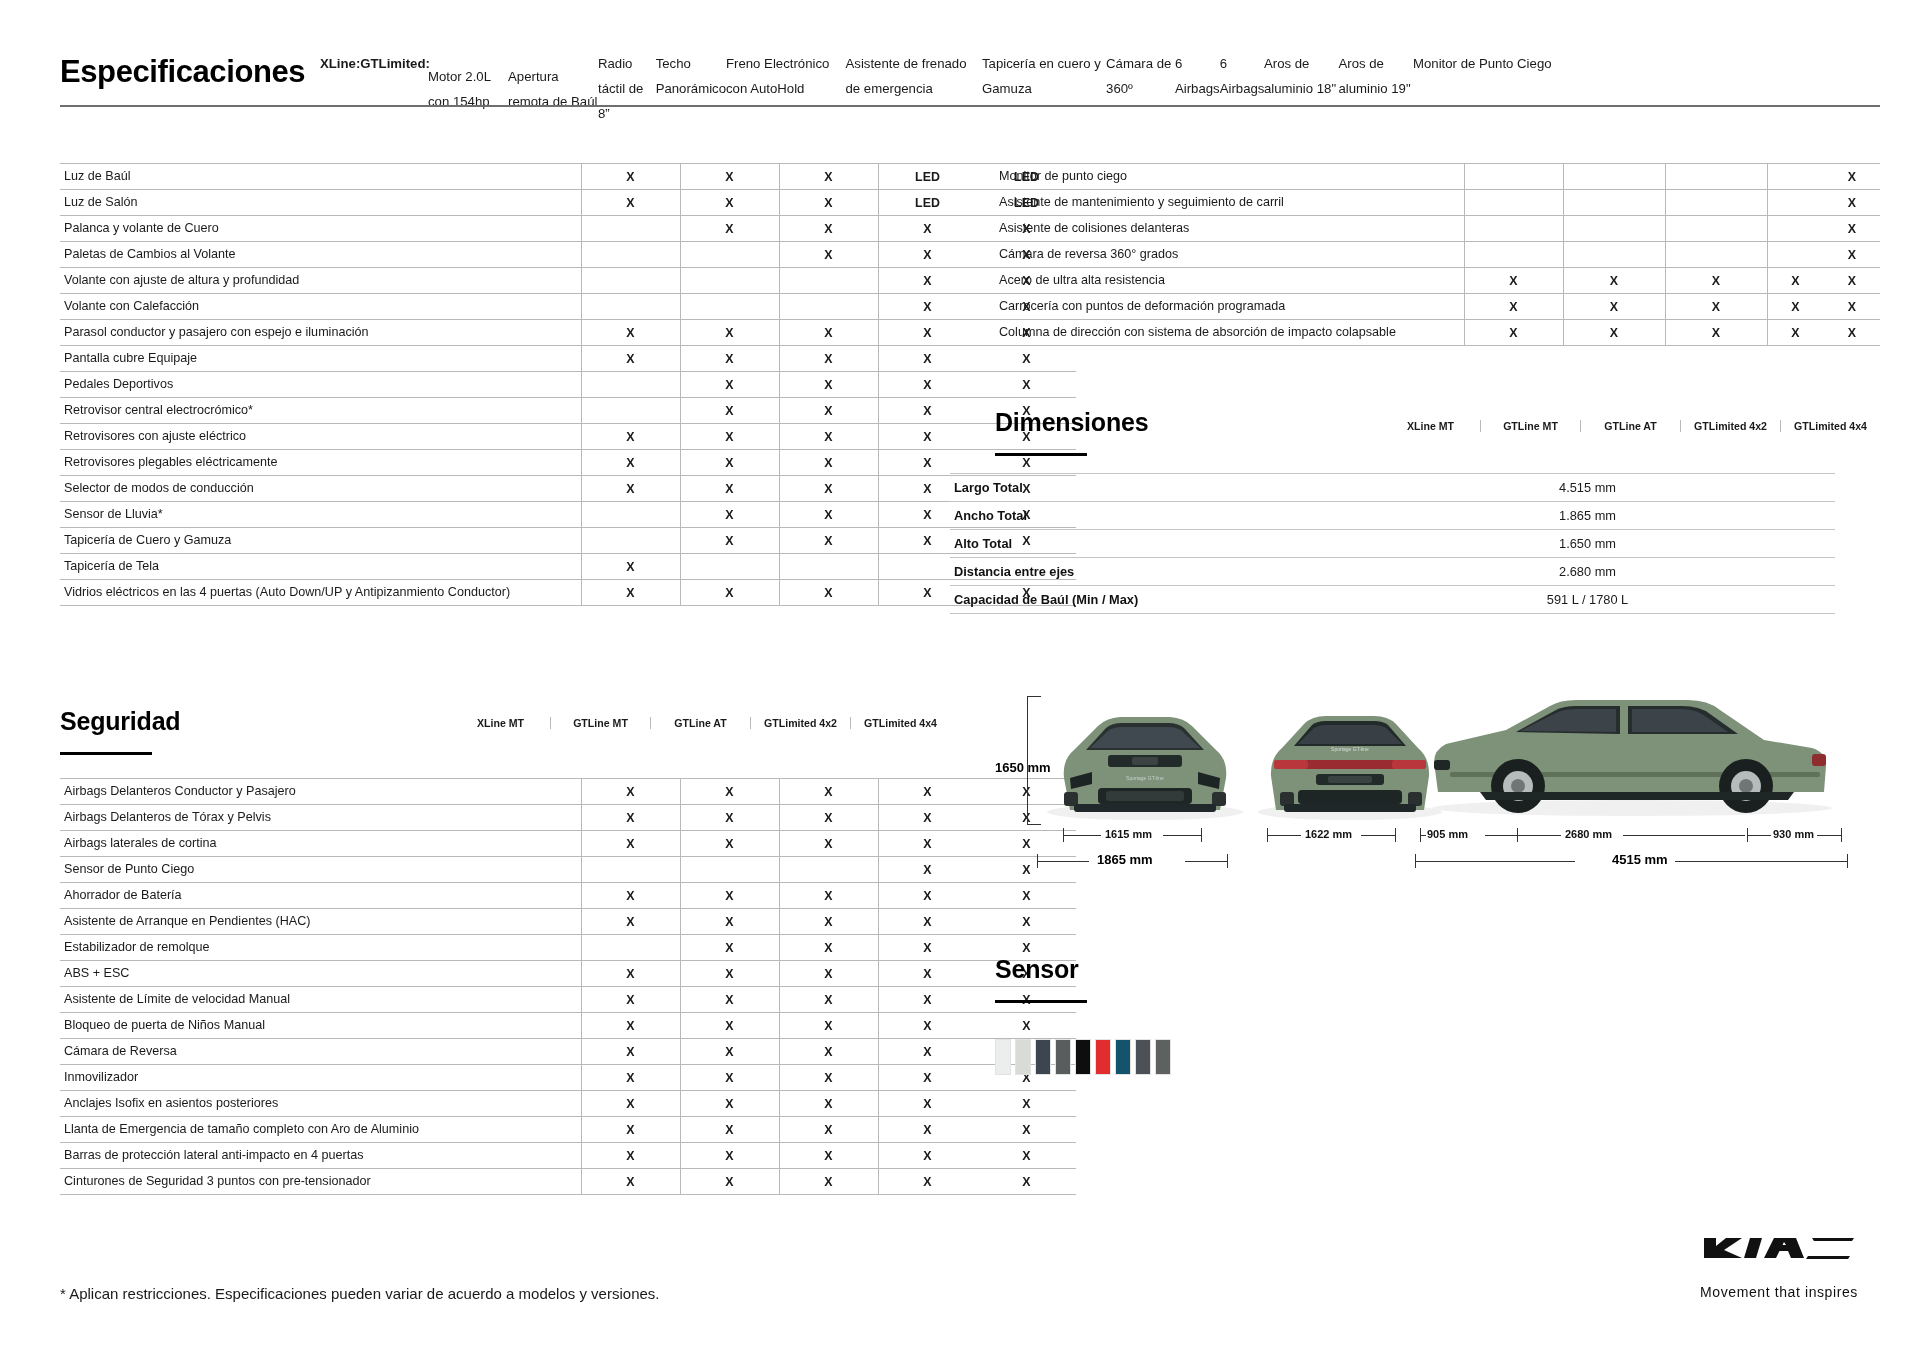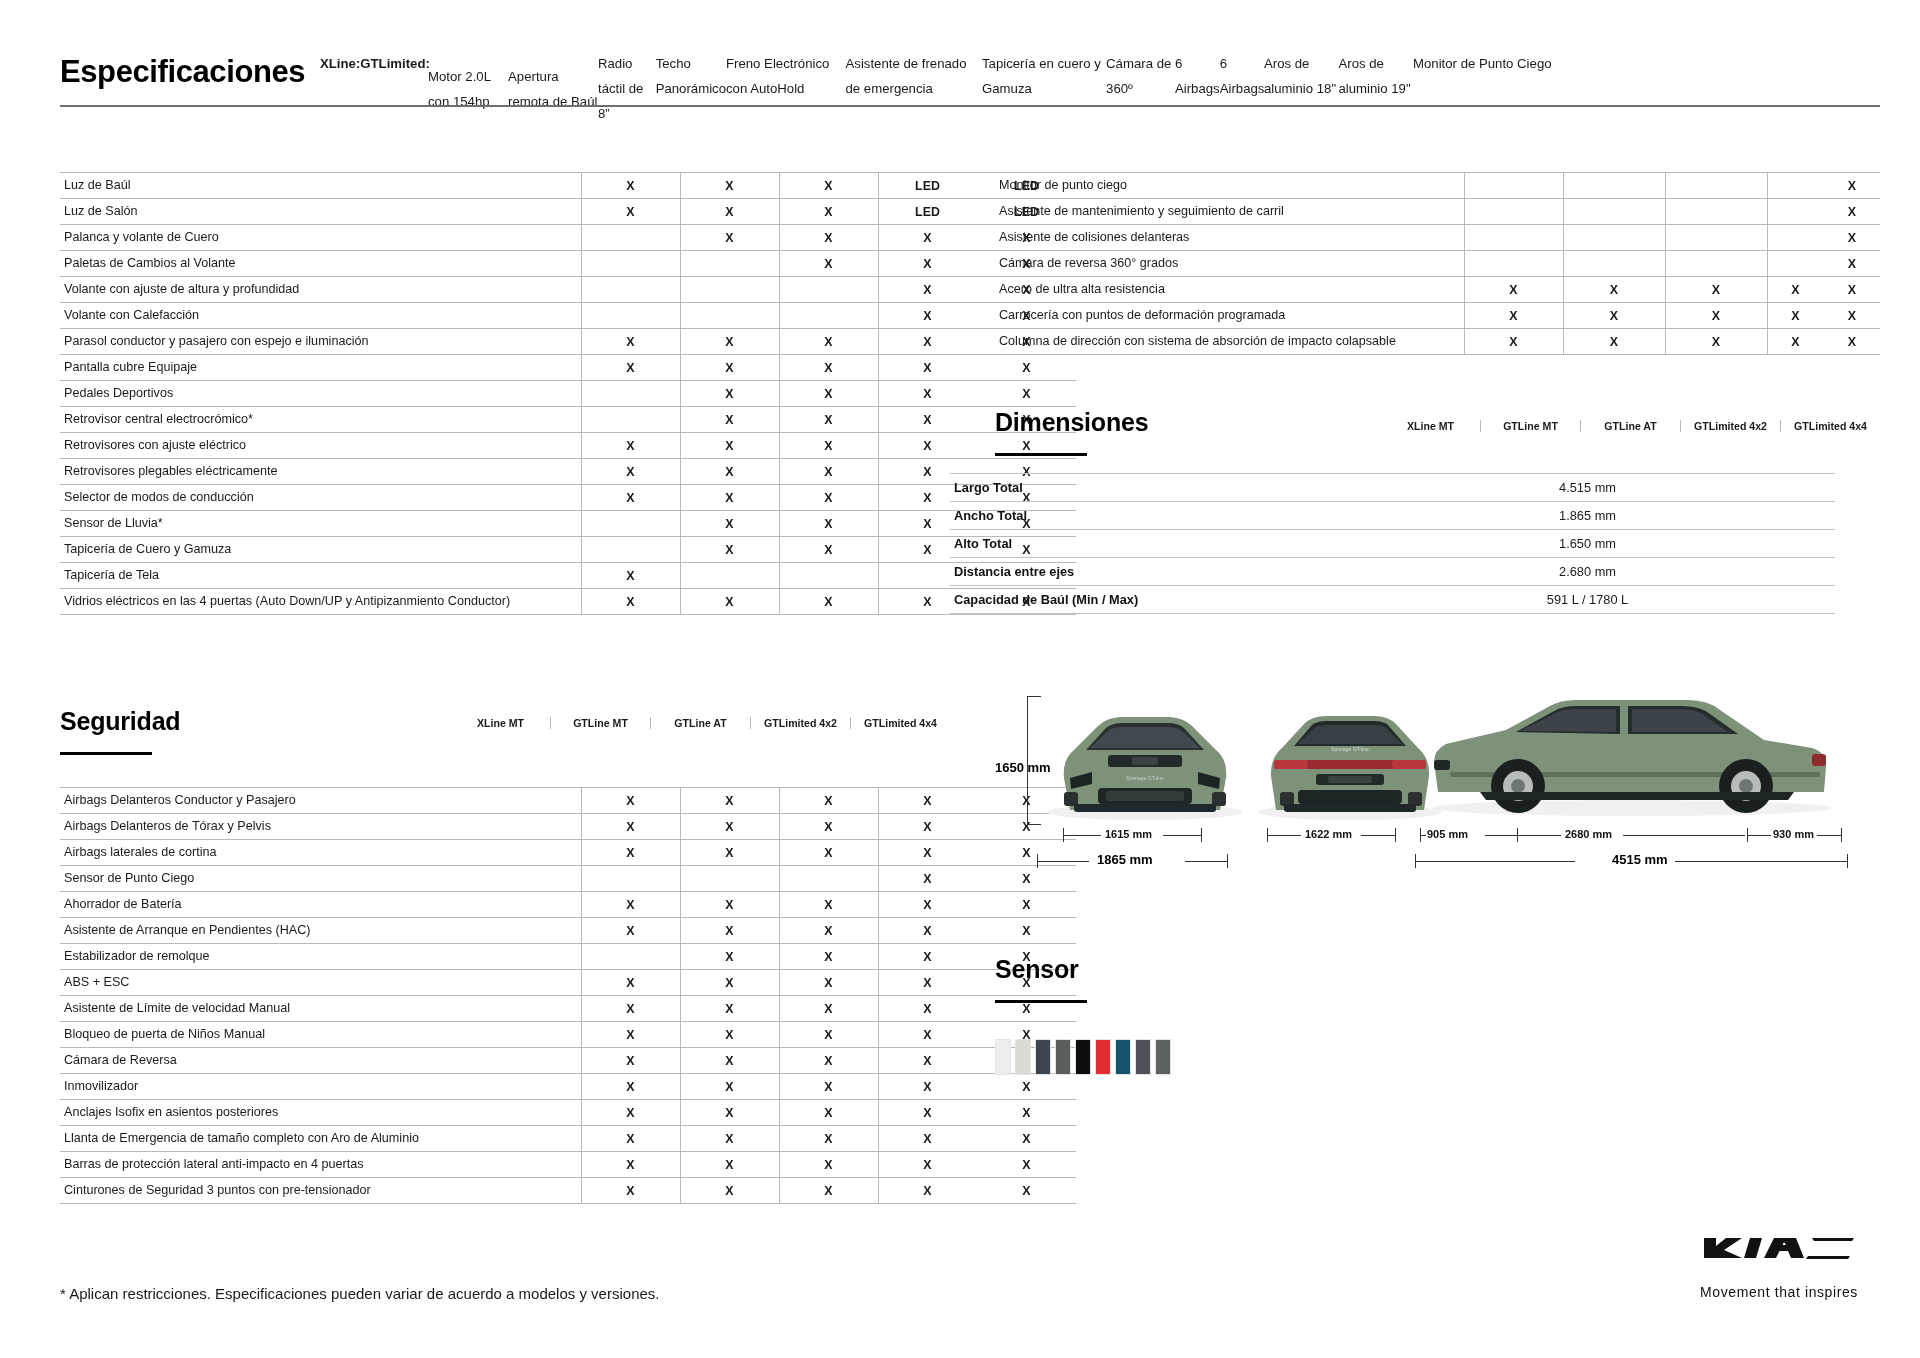--- a/index.html
+++ b/index.html
@@ -19,21 +19,21 @@
   .mast-col.c1{width:170px;align-items:center;}
   .mast-col.c2{width:128px;}
   .mast-col.c3{width:256px;}
   .mast-col.c4{width:193px;}
   .mast-col.c5{width:89px;}
   .mast-col.c6{width:149px;}
   .mast-col.c7{width:auto;}
   .mast-rule{position:absolute;left:60px;top:105px;width:1820px;height:2px;background:#6f6f6f;}
 
   
-  .spec{position:absolute;margin-top:9px;}
+  .spec{position:absolute;}
   .spec table{border-collapse:collapse;width:100%;table-layout:fixed;}
   .spec td{font-size:12.6px;color:#1a1a1a;vertical-align:middle;}
   .spec td.label{padding:5px 6px 5px 4px;line-height:15px;}
   .spec td.mark{text-align:center;font-size:12.4px;font-weight:bold;}
   .spec tr{border-bottom:1px solid #b9b9b9;}
   .spec tr:first-child{border-top:1px solid #b9b9b9;}
   .vline{position:absolute;top:0;bottom:0;width:1px;background:#b9b9b9;}
 
   
   .sec-title{font-size:25px;font-weight:bold;color:#000;letter-spacing:-.2px;}

